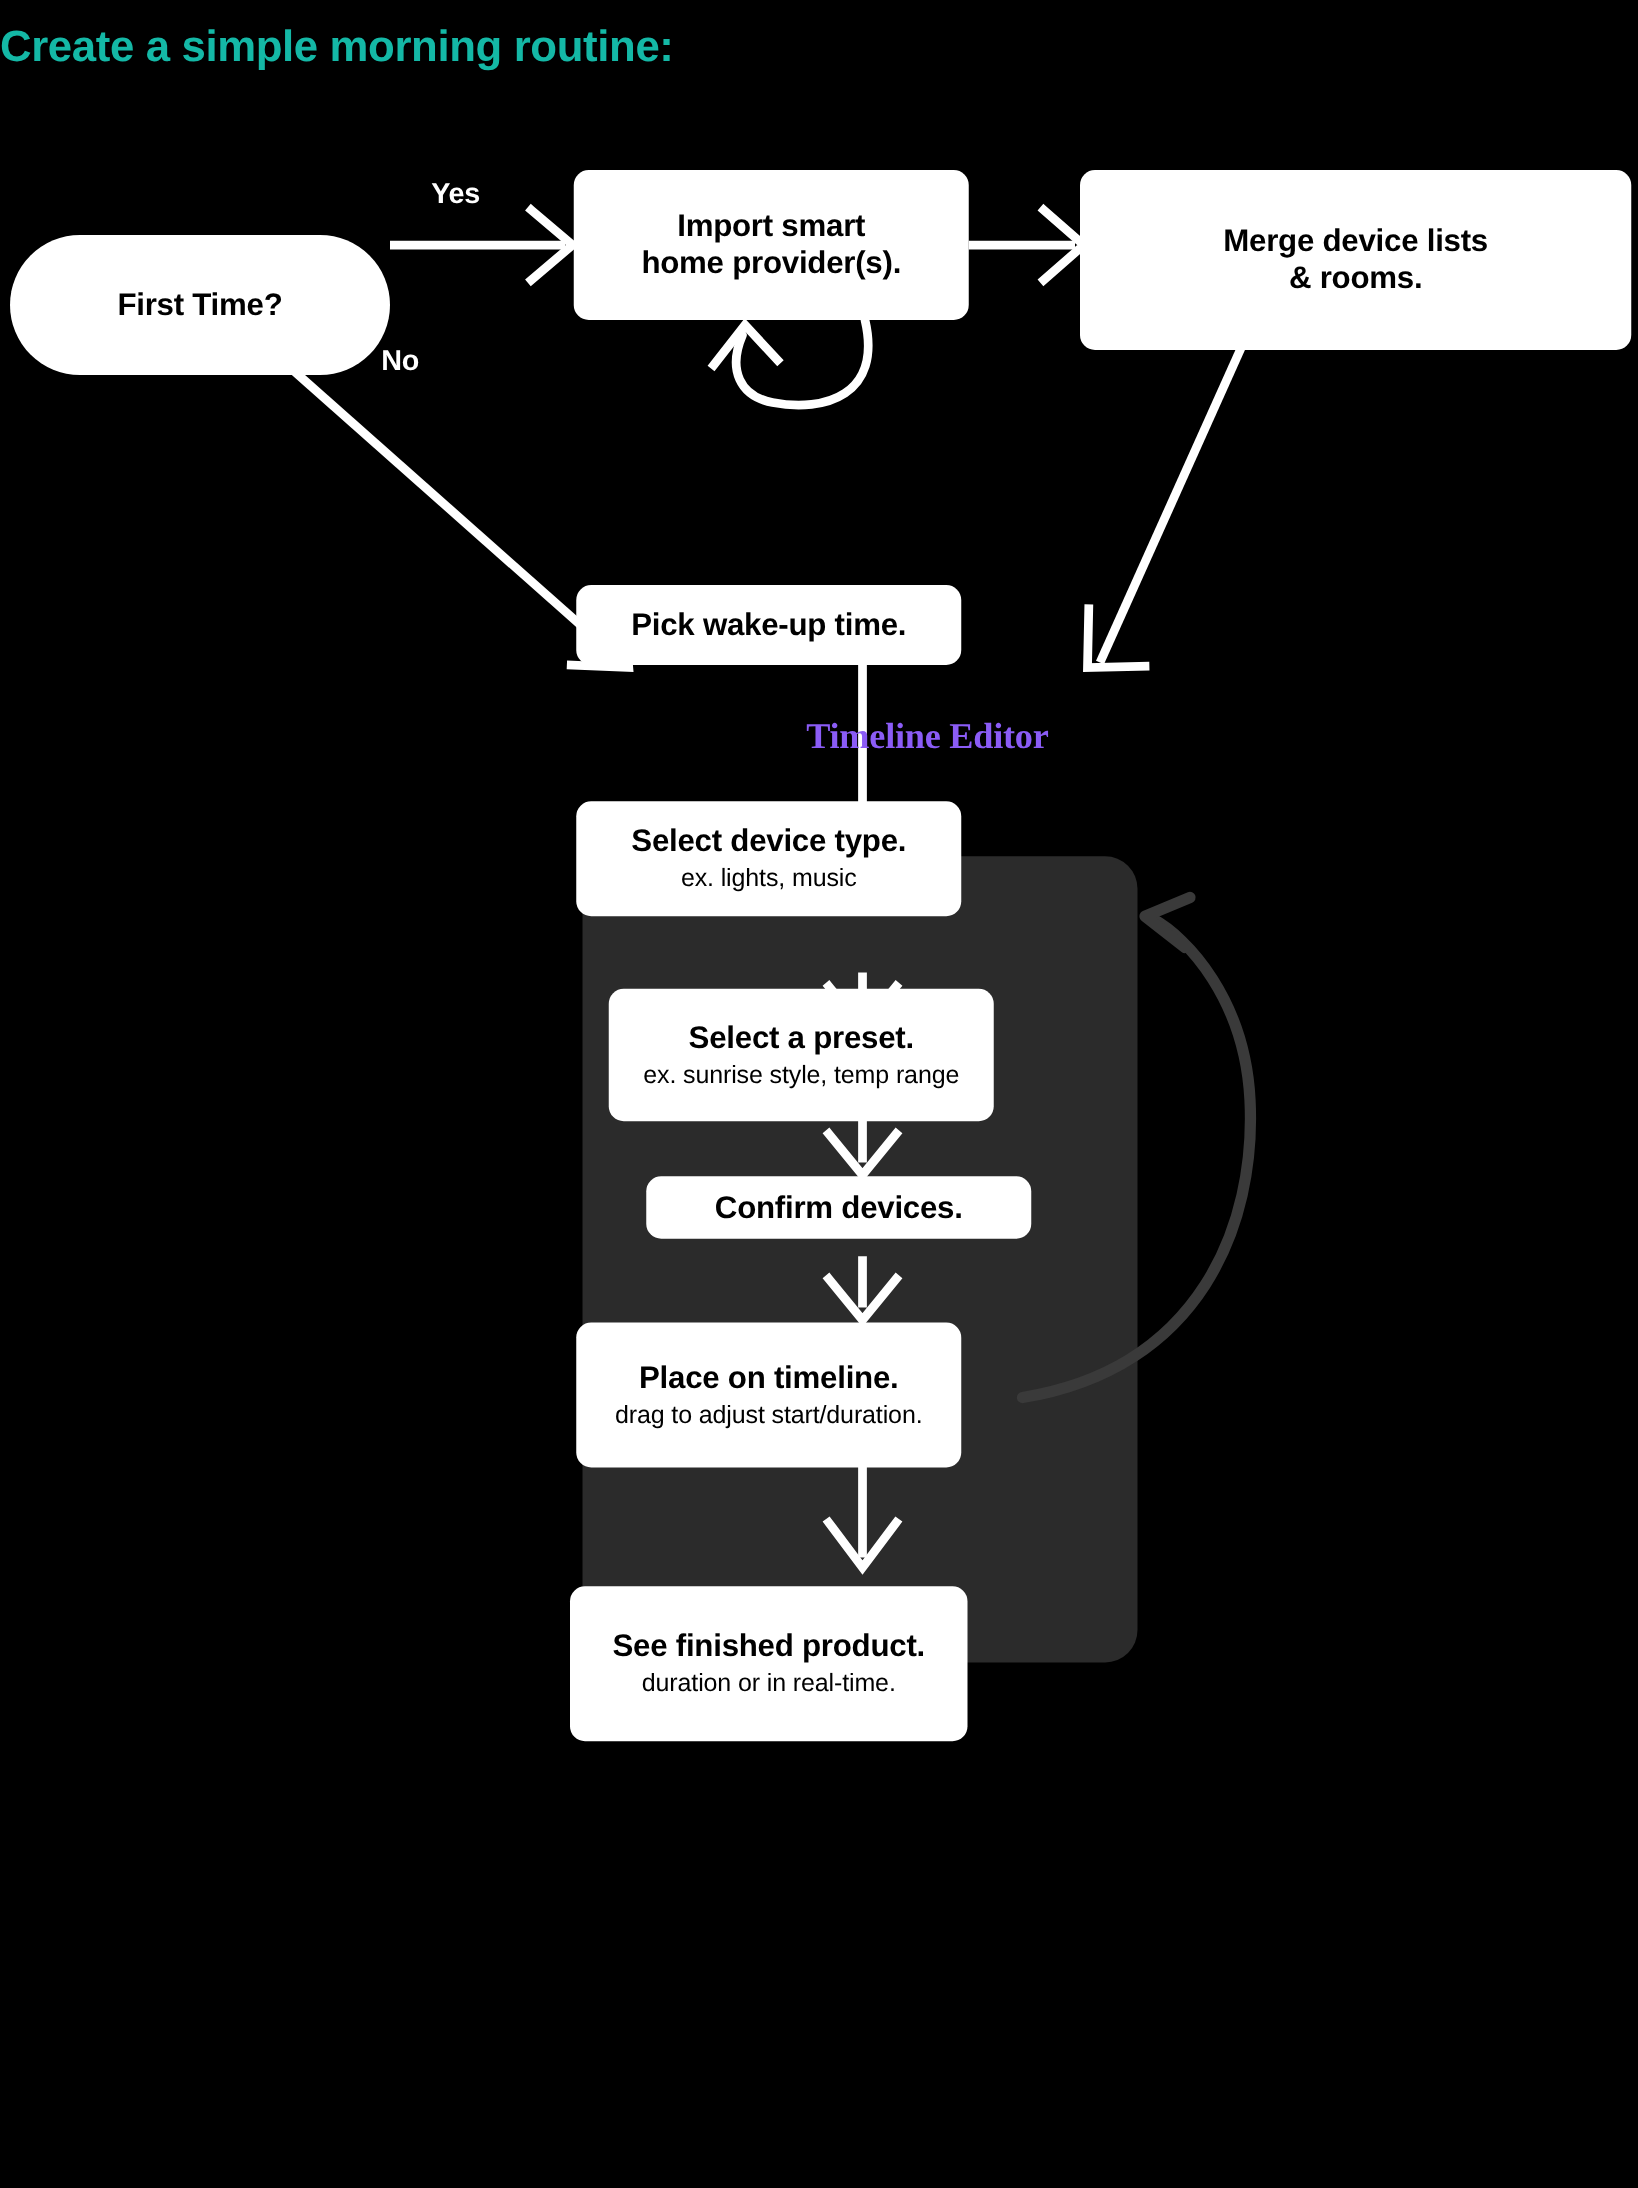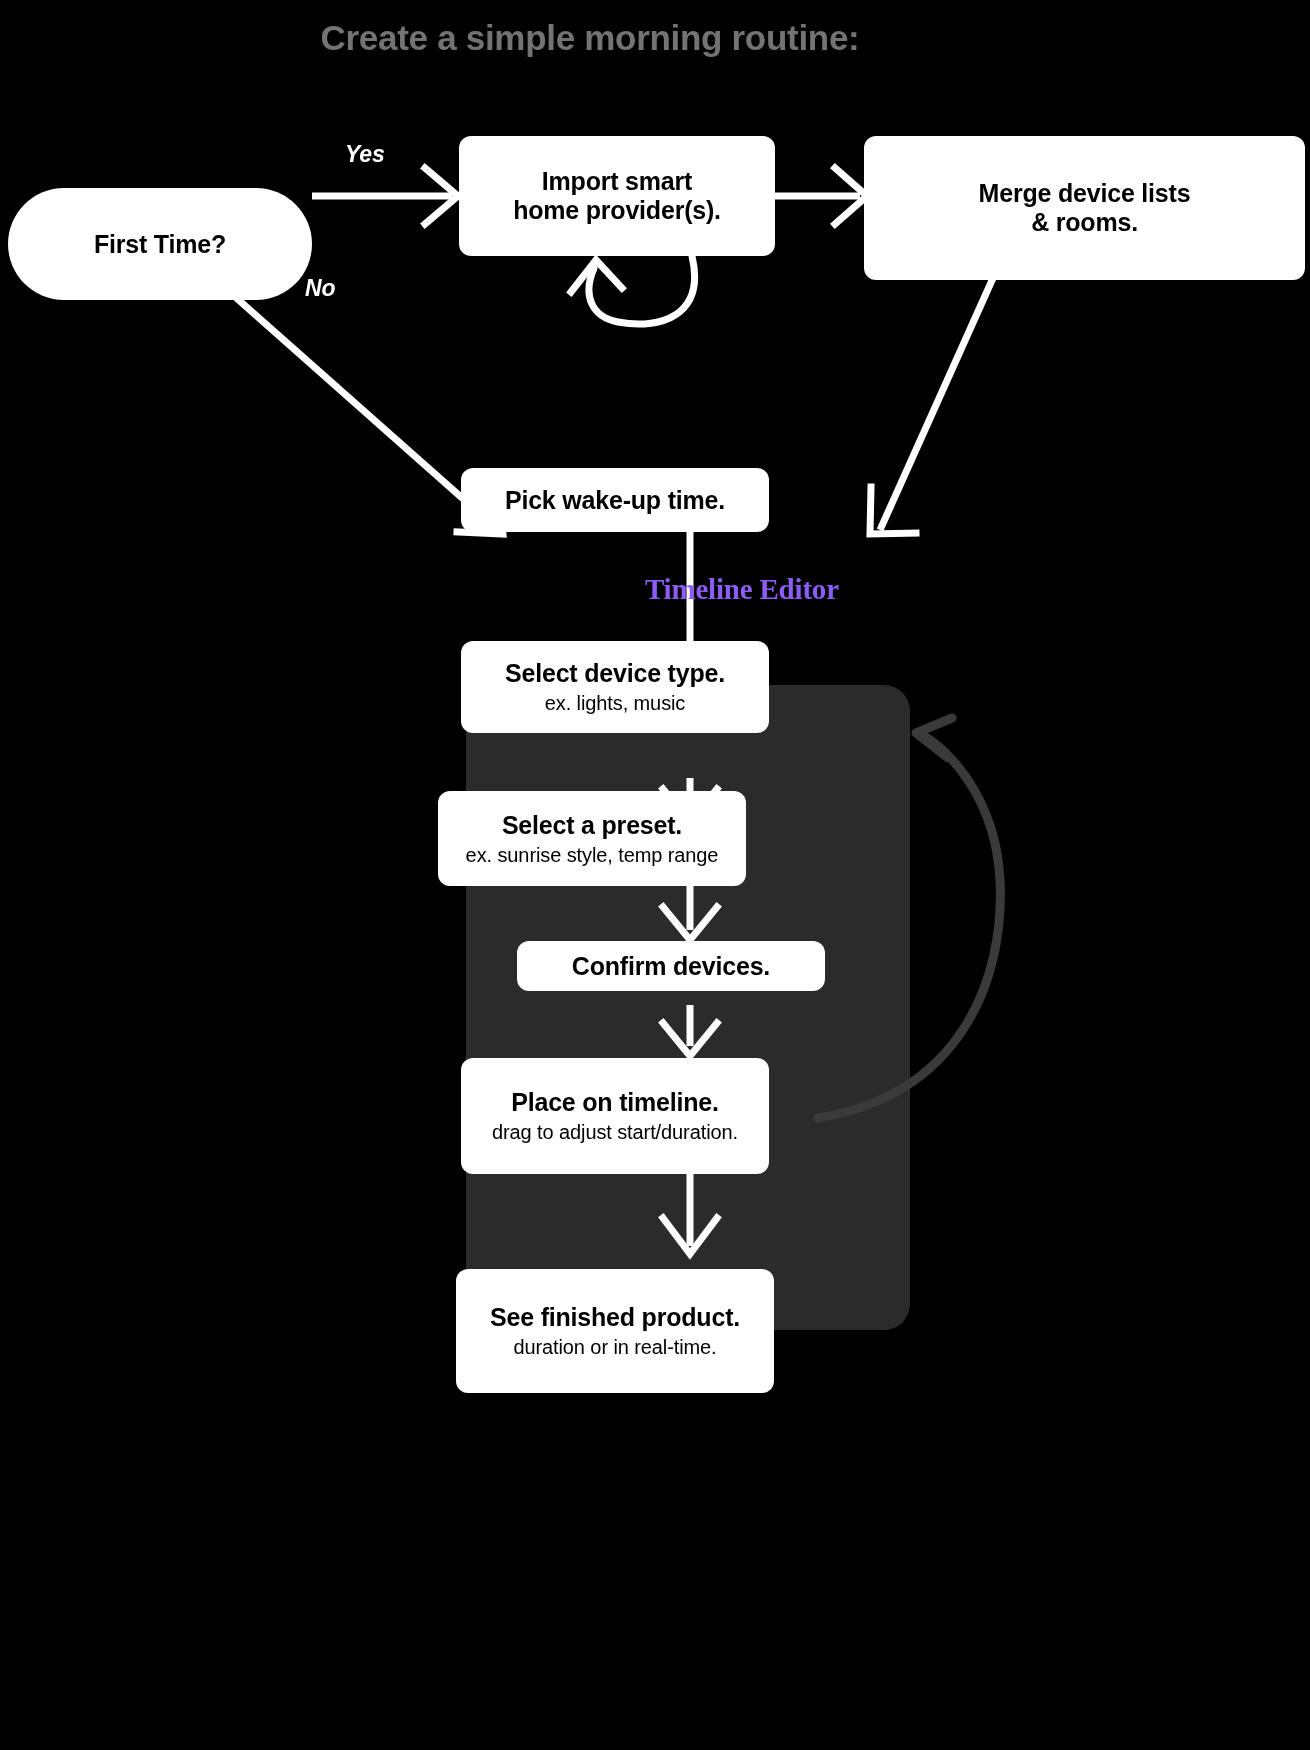--- a/index.html
+++ b/index.html
@@ -18,22 +18,22 @@
     position: absolute;
     top: 0; left: 0;
     width: 1310px;
     height: 1750px;
   }
   .diagram-title {
     position: absolute;
     left: 0;
     top: 18px;
     width: 1180px;
-    text-align: center;
-    color: #737373;
+    text-align: left;
+    color: #14b8a6;
     font-size: 35px;
     font-weight: bold;
     letter-spacing: -0.3px;
     font-family: "Liberation Sans", sans-serif;
   }
   
   .node {
     position: absolute;
     background: #ffffff;
     color: #000000;
@@ -67,21 +67,20 @@
   }
   
   .edge-label {
     position: absolute;
     color: #ffffff;
     font-size: 23px;
     font-weight: bold;
     font-family: "Liberation Sans", sans-serif;
     letter-spacing: -0.2px;
     white-space: nowrap;
-    font-style: italic;
   }
   .group-label {
     position: absolute;
     color: #8b5cf6;
     font-size: 29px;
     font-weight: bold;
     font-family: Liberation Serif, serif;
     letter-spacing: -0.2px;
     white-space: nowrap;
   }
@@ -147,21 +146,21 @@
   <div class="title">Pick wake-up time.</div>
 </div>
 
 <div class="group-label" style="left:645px; top:573px;">Timeline Editor</div>
 
 <div class="node" style="left:461px; top:641px; width:308px; height:92px;">
   <div class="title">Select device type.</div>
   <div class="sub">ex. lights, music</div>
 </div>
 
-<div class="node" style="left:438px; top:791px; width:308px; height:95px;">
+<div class="node" style="left:487px; top:791px; width:308px; height:106px;">
   <div class="title">Select a preset.</div>
   <div class="sub">ex. sunrise style, temp range</div>
 </div>
 
 <div class="node" style="left:488px; top:941px; width:308px; height:50px;margin-left:29px;">
   <div class="title">Confirm devices.</div>
 </div>
 
 <div class="node" style="left:461px; top:1058px; width:308px; height:116px;">
   <div class="title">Place on timeline.</div>

